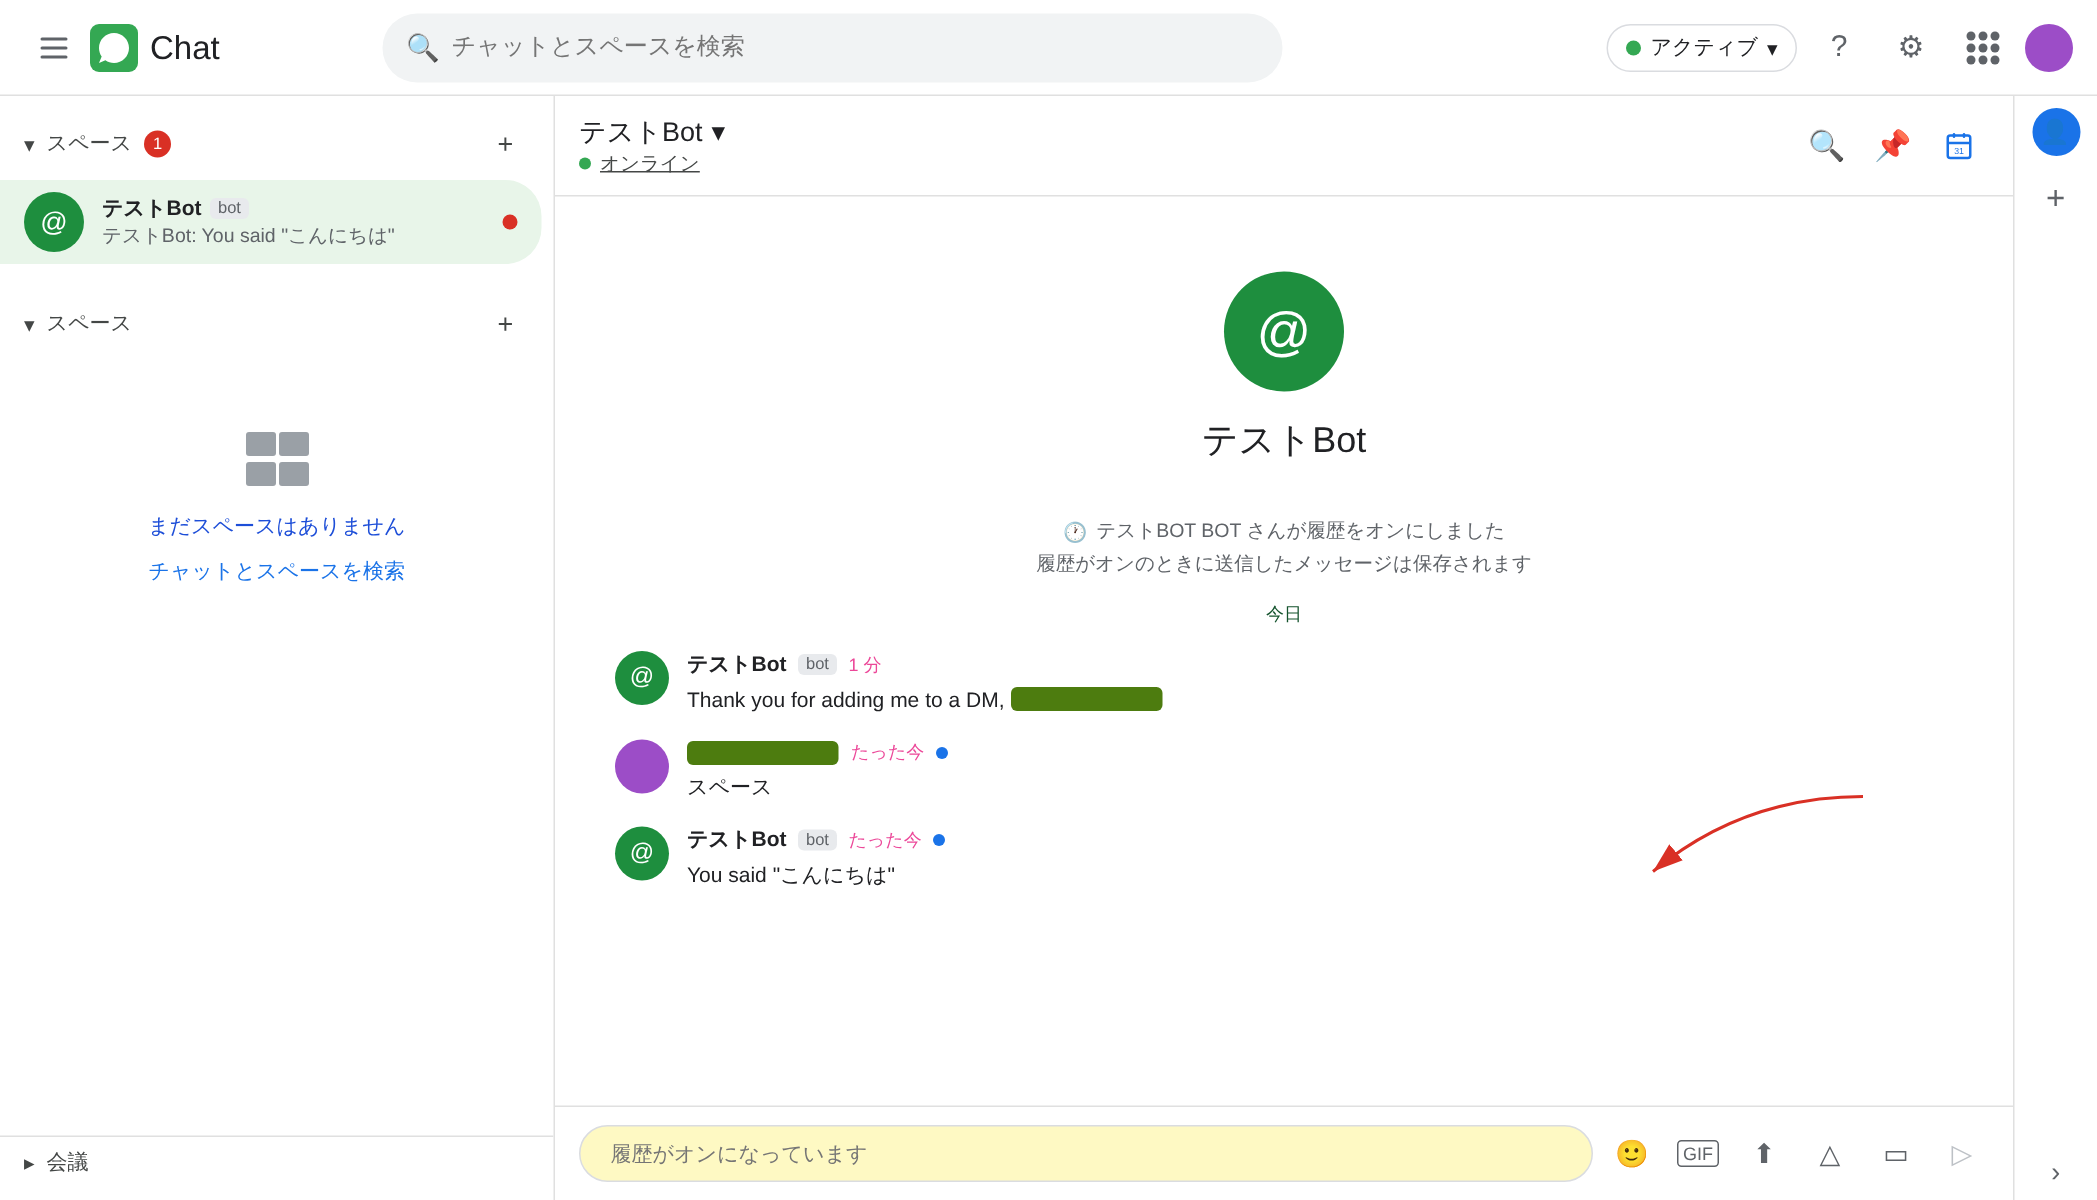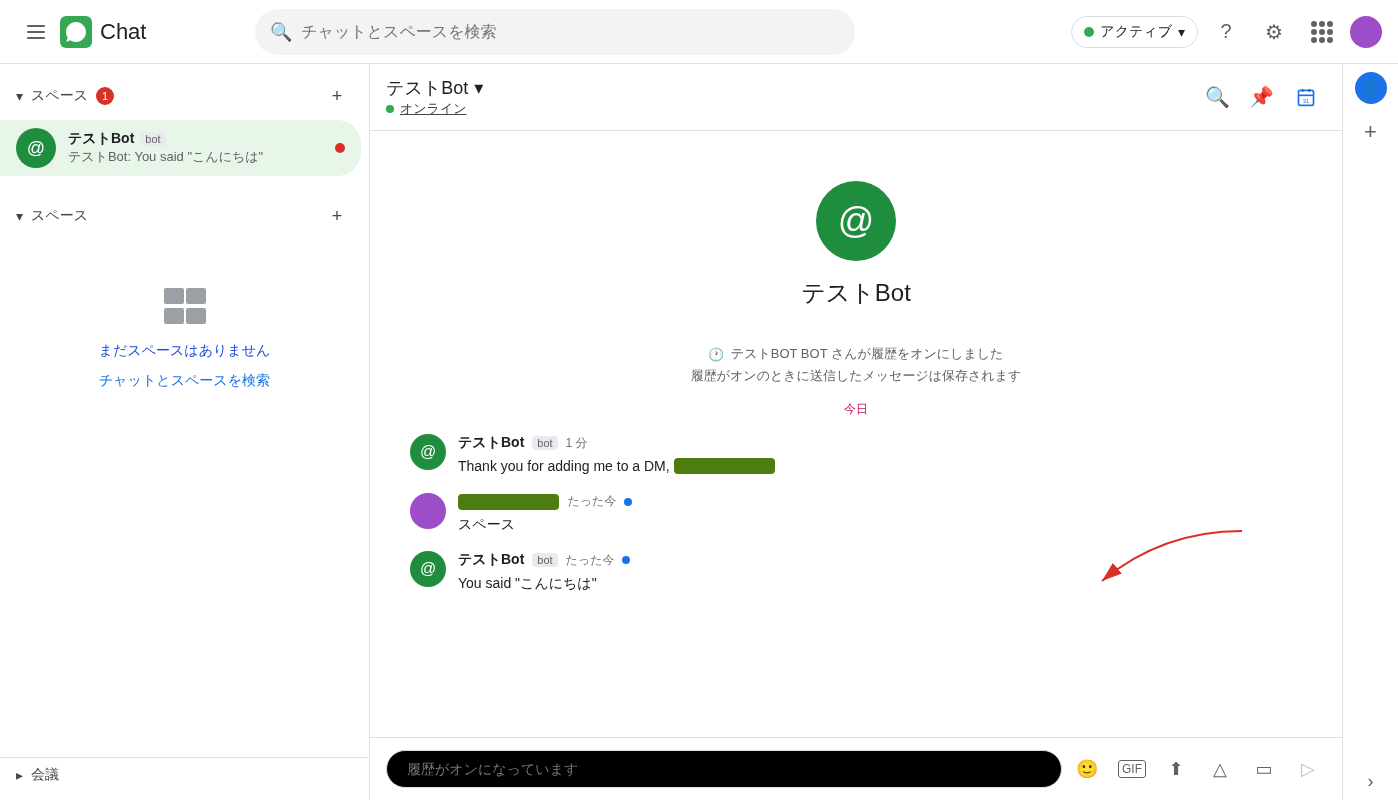--- a/index.html
+++ b/index.html
@@ -106,52 +106,52 @@
     .bot-intro-avatar {
       width: 80px; height: 80px; border-radius: 50%; background: #1e8e3e;
       display: flex; align-items: center; justify-content: center; color: #fff; font-size: 36px; margin-bottom: 16px;
     }
     .bot-intro-name { font-size: 24px; font-weight: 400; color: #202124; }
 
     .history-notice { text-align: center; margin: 16px 0; }
     .history-notice-main { font-size: 13px; color: #5f6368; display: flex; align-items: center; justify-content: center; gap: 6px; }
     .history-notice-sub { font-size: 13px; color: #5f6368; margin-top: 4px; }
 
-    .date-divider { text-align: center; font-size: 12px; color: #be185d; margin: 16px 0; }
+    .date-divider { text-align: center; font-size: 12px; color: #14532d; margin: 16px 0; }
 
     .message-group { display: flex; align-items: flex-start; gap: 12px; margin-bottom: 16px; }
     .msg-avatar {
       width: 36px; height: 36px; border-radius: 50%; background: #1e8e3e;
       display: flex; align-items: center; justify-content: center; color: #fff; font-size: 16px; flex-shrink: 0;
     }
     .msg-avatar.user-avatar { background: #9c4dc7; }
     .msg-content { flex: 1; }
     .msg-header { display: flex; align-items: center; gap: 8px; margin-bottom: 4px; }
     .msg-name { font-size: 14px; font-weight: 600; color: #202124; }
     .msg-bot-badge { font-size: 11px; color: #5f6368; background: #e8eaed; padding: 1px 5px; border-radius: 4px; }
-    .msg-time { font-size: 12px; color: #737373; }
+    .msg-time { font-size: 12px; color: #ec4899; }
     .msg-online { width: 8px; height: 8px; border-radius: 50%; background: #1a73e8; display: inline-block; }
     .msg-text { font-size: 14px; color: #202124; line-height: 1.5; }
     .blurred-text { background: #4d7c0f; color: transparent; border-radius: 4px; padding: 0 4px; user-select: none; }
 
     
     .arrow-container { position: relative; width: 100%; }
     .red-arrow {
       position: absolute; right: 40px; top: -30px;
       width: 300px; height: 80px; pointer-events: none;
     }
 
     
     .input-area {
       border-top: 1px solid #e0e0e0; padding: 12px 16px;
       display: flex; align-items: center; gap: 8px; flex-shrink: 0;
     }
     .message-input {
       flex: 1; border: 1px solid #dadce0; border-radius: 24px; padding: 10px 20px;
-      font-size: 14px; color: #80868b; background: #000000; outline: none;
+      font-size: 14px; color: #80868b; background: #fef9c3; outline: none;
     }
     .input-icon-btn {
       width: 36px; height: 36px; border-radius: 50%; display: flex; align-items: center;
       justify-content: center; cursor: pointer; border: none; background: transparent;
       color: #5f6368; font-size: 18px; flex-shrink: 0;
     }
     .send-btn { color: #bdc1c6; }
 
     
     .right-strip {

